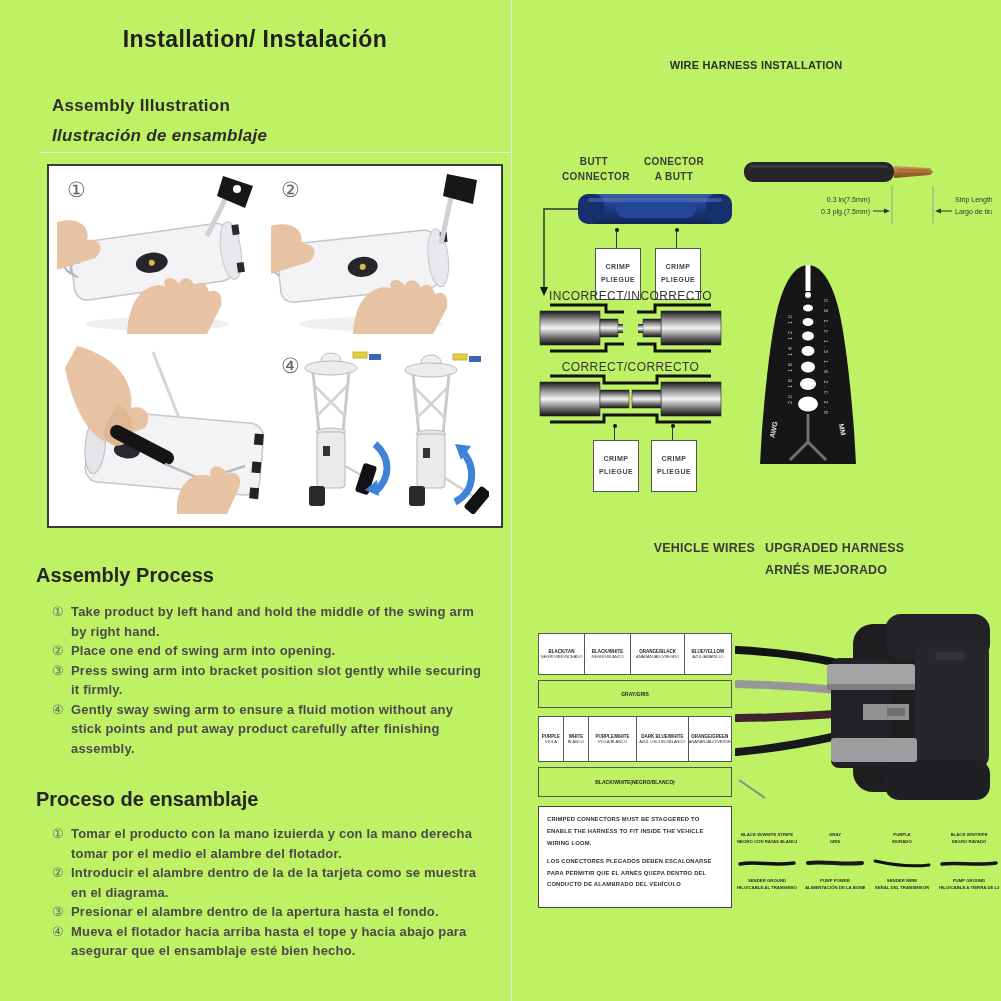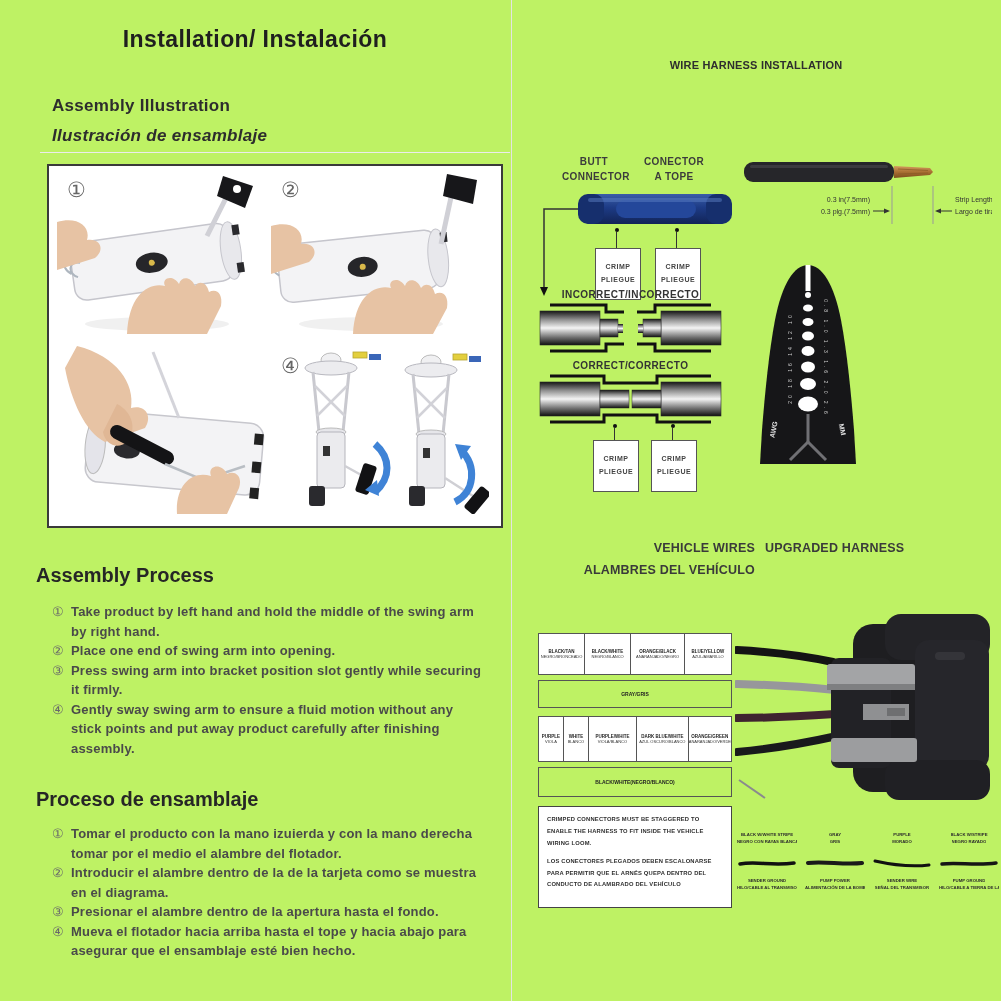--- a/index.html
+++ b/index.html
@@ -23,21 +23,21 @@
   
   .col-divider{left:511px;top:0;width:1px;height:1001px;background:#e3e3e3;}
 
   
   .rc-head{left:511px;top:58px;width:490px;text-align:center;font-size:11px;font-weight:bold;color:#2e2e2e;line-height:1.35;letter-spacing:.2px;}
   .tiny-lab{font-size:10px;font-weight:bold;color:#3c3c3c;text-align:center;line-height:1.5;letter-spacing:.4px;}
   .crimp-box{width:44px;height:50px;border:1px solid #555;background:#fff;display:flex;flex-direction:column;
              align-items:center;justify-content:center;font-size:7px;font-weight:bold;color:#444;line-height:1.8;letter-spacing:.5px;}
   .leader-v{width:1px;background:#333;}
   .leader-dot{width:4px;height:4px;border-radius:50%;background:#111;}
-  .diag-lab{font-size:10px;font-weight:bold;color:#333;text-align:center;letter-spacing:.4px;}
+  .diag-lab{font-size:12px;font-weight:normal;color:#333;text-align:center;letter-spacing:.4px;}
 
   .veh-head{font-size:12.5px;font-weight:bold;color:#3a3a3a;line-height:1.75;letter-spacing:.2px;}
 
   .wtable{left:538px;width:194px;}
   .wrow{border:1px solid #555;background:#fff;display:grid;}
   .wcell{border-right:1px solid #555;display:flex;flex-direction:column;align-items:center;justify-content:center;
          overflow:hidden;padding:1px;}
   .wcell:last-child{border-right:none;}
   .wc-en{font-size:4.5px;font-weight:bold;color:#222;white-space:nowrap;}
   .wc-es{font-size:4px;color:#333;white-space:nowrap;}
@@ -223,21 +223,21 @@
       <span class="step-num">④</span>
       <span class="step-text">Mueva el flotador hacia arriba hasta el tope y hacia abajo para asegurar que el ensamblaje esté bien hecho.</span>
     </div>
   </div>
 
   <div class="abs rc-head">
     <div>WIRE HARNESS INSTALLATION</div>
   </div>
 
   <div class="abs tiny-lab" style="left:562px;top:154px;width:64px;">BUTT CONNECTOR</div>
-  <div class="abs tiny-lab" style="left:642px;top:154px;width:64px;">CONECTOR A TOPE</div>
+  <div class="abs tiny-lab" style="left:642px;top:154px;width:64px;">CONECTOR A BUTT</div>
 
   <svg class="abs" style="left:576px;top:188px;" width="158" height="42" viewBox="0 0 158 42">
     <rect x="2" y="6" width="154" height="30" rx="13" fill="url(#blueGrad)"></rect>
     <rect x="2" y="6" width="26" height="30" rx="10" fill="#162f6d"></rect>
     <rect x="130" y="6" width="26" height="30" rx="10" fill="#162f6d"></rect>
     <rect x="40" y="12" width="80" height="18" rx="9" fill="#24479a"></rect>
     <rect x="12" y="10" width="134" height="4" rx="2" fill="#5a7ec2" opacity="0.5"></rect>
   </svg>
 
   <svg class="abs" style="left:534px;top:200px;" width="50" height="100" viewBox="0 0 50 100">
@@ -328,24 +328,24 @@
     <line x1="52" y1="180" x2="34" y2="198" stroke="#707074" stroke-width="3"></line>
     <line x1="52" y1="180" x2="70" y2="198" stroke="#707074" stroke-width="3"></line>
     <text transform="rotate(-90 36 96)" x="36" y="96" text-anchor="middle" font-size="5" letter-spacing="3" fill="#c8c8c8">20 18 16 14 12 10</text>
     <text transform="rotate(90 68 96)" x="68" y="96" text-anchor="middle" font-size="5" letter-spacing="3" fill="#c8c8c8">0.8 1.0 1.3 1.6 2.0 2.6</text>
     <text transform="rotate(-78 20 168)" x="20" y="168" text-anchor="middle" font-size="7" font-weight="bold" fill="#e3e3e3">AWG</text>
     <text transform="rotate(78 84 168)" x="84" y="168" text-anchor="middle" font-size="7" font-weight="bold" fill="#e3e3e3">MM</text>
   </svg>
 
   <div class="abs veh-head" style="left:540px;top:538px;width:215px;text-align:right;">
     <div>VEHICLE WIRES</div>
-    <div>ALAMBRES DEL VEHÍCULO</div>
   </div>
   <div class="abs veh-head" style="left:765px;top:538px;width:225px;text-align:left;">
     <div>UPGRADED HARNESS</div>
+    <div>ARNÉS MEJORADO</div>
   </div>
 
   <div class="abs wtable" style="top:633px;">
     <div class="wrow" style="height:40px;grid-template-columns:24% 24% 28% 24%;">
       <div class="wcell">
         <span class="wc-en">BLACK/TAN</span>
         <span class="wc-es">NEGRO/BRONCEADO</span>
       </div>
       <div class="wcell">
         <span class="wc-en">BLACK/WHITE</span>

